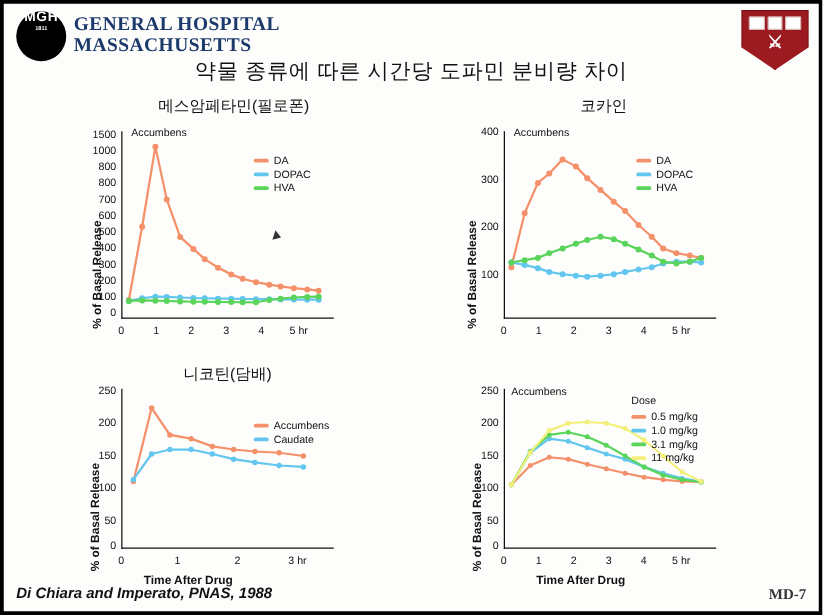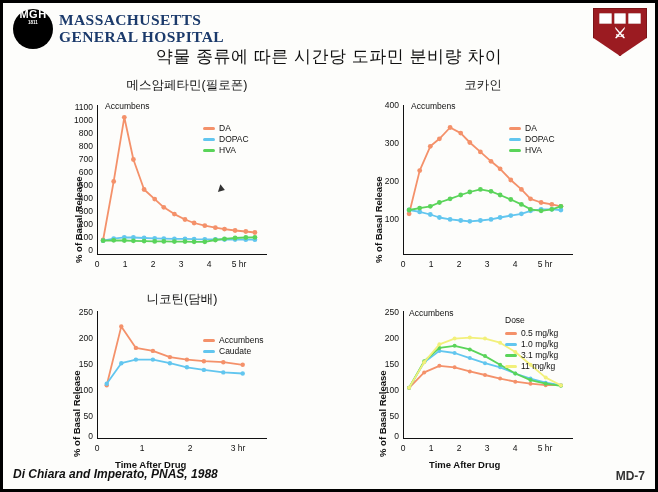--- a/index.html
+++ b/index.html
@@ -83,59 +83,59 @@
   .cursor{
     position:absolute;width:0;height:0;
     border-left:6px solid #333;border-top:4px solid transparent;border-bottom:4px solid transparent;
     transform:rotate(18deg);
   }
   .footer{
     position:absolute;left:10px;bottom:8px;font-size:12px;font-style:italic;font-weight:bold;color:#111;
   }
   .footer-right{
     position:absolute;right:10px;bottom:6px;font-size:12px;font-weight:bold;color:#333;
-    font-family:Liberation Sans, sans-serif;
+    font-family:Liberation Serif, serif;
   }
   svg{display:block;overflow:visible;}
 </style>
 </head>
 <body>
 
 <div id="slide">
 
   <div class="mgh-logo">
     <div class="mgh-shield">
       <span class="m">MGH</span>
       <span class="yr">1811</span>
     </div>
   </div>
   <div class="mgh-text">
+    <div>GENERAL HOSPITAL</div>
     <div>MASSACHUSETTS</div>
-    <div>GENERAL HOSPITAL</div>
   </div>
 
   <div class="harvard">
     <div class="harvard-shield">
       <div class="harvard-books">
         <span></span>
           <span></span>
           <span></span>
       </div>
       <div class="harvard-crest">⚔</div>
     </div>
   </div>
 
   <div class="title-kr">약물 종류에 따른 시간당 도파민 분비량 차이</div>
 
   <div class="panel" style="left:74px;top:74px;width:270px;height:200px;">
     <div class="panel-title" style="left:0;top:0;width:220px;">메스암페타민(필로폰)</div>
     <div class="ylab" style="left:-4px;top:186px;">% of Basal Release</div>
     <div class="anno" style="left:28px;top:24px;">Accumbens</div>
 
-    <div class="tick" style="left:-24px;top:25px;width:40px;">1100</div>
+    <div class="tick" style="left:-24px;top:25px;width:40px;">1500</div>
     <div class="tick" style="left:-24px;top:38px;width:40px;">1000</div>
     <div class="tick" style="left:-24px;top:51px;width:40px;">800</div>
     <div class="tick" style="left:-24px;top:64px;width:40px;">800</div>
     <div class="tick" style="left:-24px;top:77px;width:40px;">700</div>
     <div class="tick" style="left:-24px;top:90px;width:40px;">600</div>
     <div class="tick" style="left:-24px;top:103px;width:40px;">500</div>
     <div class="tick" style="left:-24px;top:116px;width:40px;">400</div>
     <div class="tick" style="left:-24px;top:129px;width:40px;">300</div>
     <div class="tick" style="left:-24px;top:142px;width:40px;">200</div>
     <div class="tick" style="left:-24px;top:155px;width:40px;">100</div>

